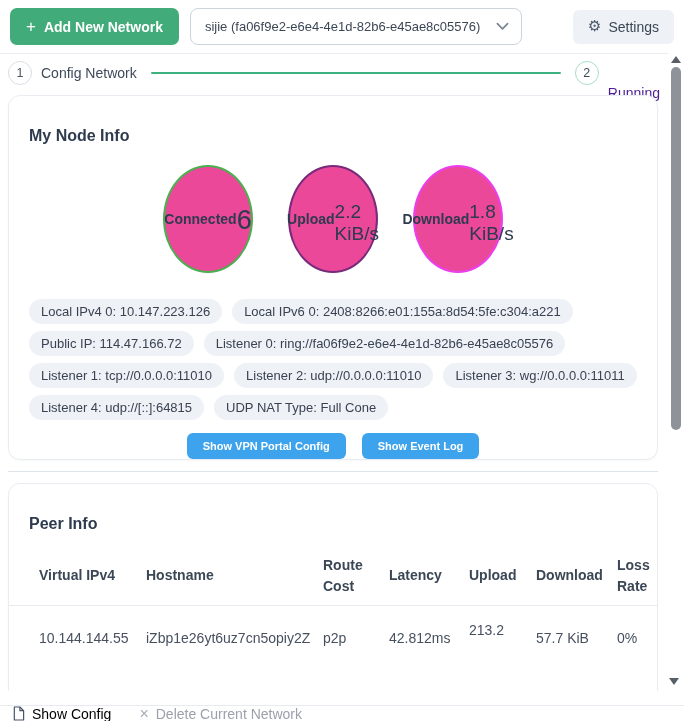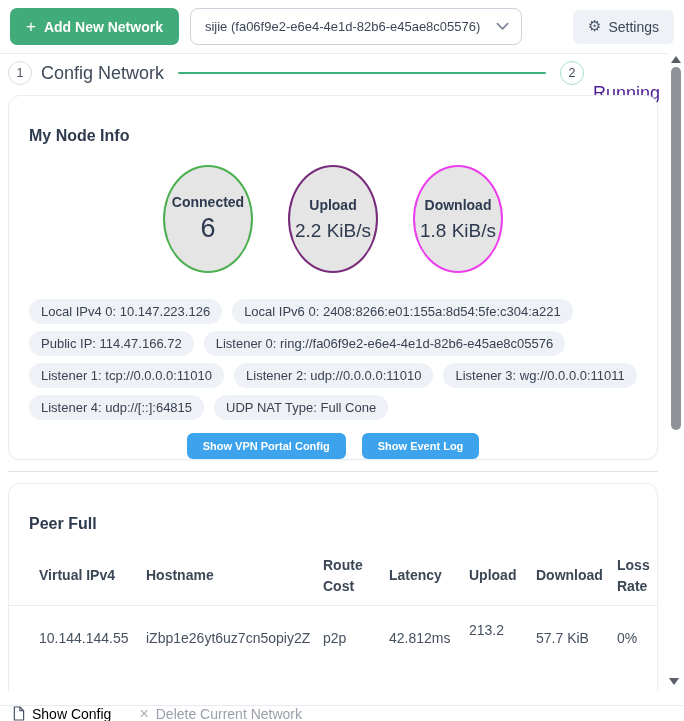--- a/index.html
+++ b/index.html
@@ -23,35 +23,35 @@
                 border:none;border-radius:6px;height:34px;padding:0 15px;font-size:14px;
                 color:#3c4756;font-weight:500;font-family:inherit;cursor:pointer;}
   .gear{font-family:"DejaVu Sans",sans-serif;font-size:15px;color:#4a5568;line-height:1;}
 
   
   .steps{position:absolute;top:54px;left:0;right:16px;height:38px;display:flex;align-items:center;
          padding:0 8px;box-sizing:border-box;background:#fff;}
   .step{display:flex;align-items:center;gap:9px;cursor:pointer;}
   .step-circle{width:22px;height:22px;border-radius:50%;border:1px solid #d9dee4;display:flex;
                align-items:center;justify-content:center;font-size:12.5px;color:#4a5462;background:#fff;}
-  .step-label{font-size:18px;font-weight:500;color:#3f4a5a;text-align:right;}
+  .step-label{font-size:14px;font-weight:500;color:#3f4a5a;text-align:right;}
   .step.done .step-circle{border-color:#a9ddc6;color:#3c4756;}
   .step.done .step-label{color:#4c1d95;margin-top:40px;}
   .step-line{flex:1;height:2px;background:#3cb17e;margin:0 14px;border-radius:1px;}
 
   
   .content{position:absolute;top:92px;left:0;right:0;bottom:30px;overflow:hidden;}
   .card{margin:3px 26px 0 8px;background:#fff;border:1px solid #e9edf1;border-radius:12px;
         box-shadow:0 1px 2px rgba(30,41,59,.04);box-sizing:border-box;}
   .card-title{font-size:16px;font-weight:bold;color:#2e3a4e;}
 
   .node-card{height:365px;padding:18px 20px;overflow:hidden;}
   .gauges{display:flex;justify-content:center;gap:35px;margin-top:20px;}
   .gauge{width:86px;height:104px;border-radius:50%;border:2px solid #84cc16;display:flex;
-         flex-direction:column;align-items:center;justify-content:center;background:#e5e5e5;}
+         align-items:center;justify-content:center;background:#ec4899;}
   .gauge-connected{border-color:#4caf50;}
   .gauge-upload{border-color:#772b7a;}
   .gauge-download{border-color:#ec3eec;}
   .gauge .g-label{font-size:14px;font-weight:bold;color:#2e3a4e;}
   .gauge .g-value{font-size:19px;color:#2e3a4e;margin-top:7px;}
   .gauge-connected .g-value{font-size:27px;margin-top:3px;}
 
   .tags{display:flex;flex-wrap:wrap;gap:7px 10px;margin-top:26px;}
   .tag{background:#eef1f6;border-radius:16px;padding:5px 12px;font-size:13px;color:#3a4252;
        white-space:nowrap;}
@@ -168,21 +168,21 @@
 
       <div class="node-actions">
         <button class="btn-blue">Show VPN Portal Config</button>
         <button class="btn-blue">Show Event Log</button>
       </div>
     </section>
 
     <hr class="card-divider">
 
     <section class="card peer-card">
-      <h2 class="card-title">Peer Full</h2>
+      <h2 class="card-title">Peer Info</h2>
 
       <table class="peers">
         <colgroup>
           <col style="width:137px">
             <col style="width:177px">
             <col style="width:66px">
           <col style="width:80px">
             <col style="width:67px">
             <col style="width:81px">
             <col>

